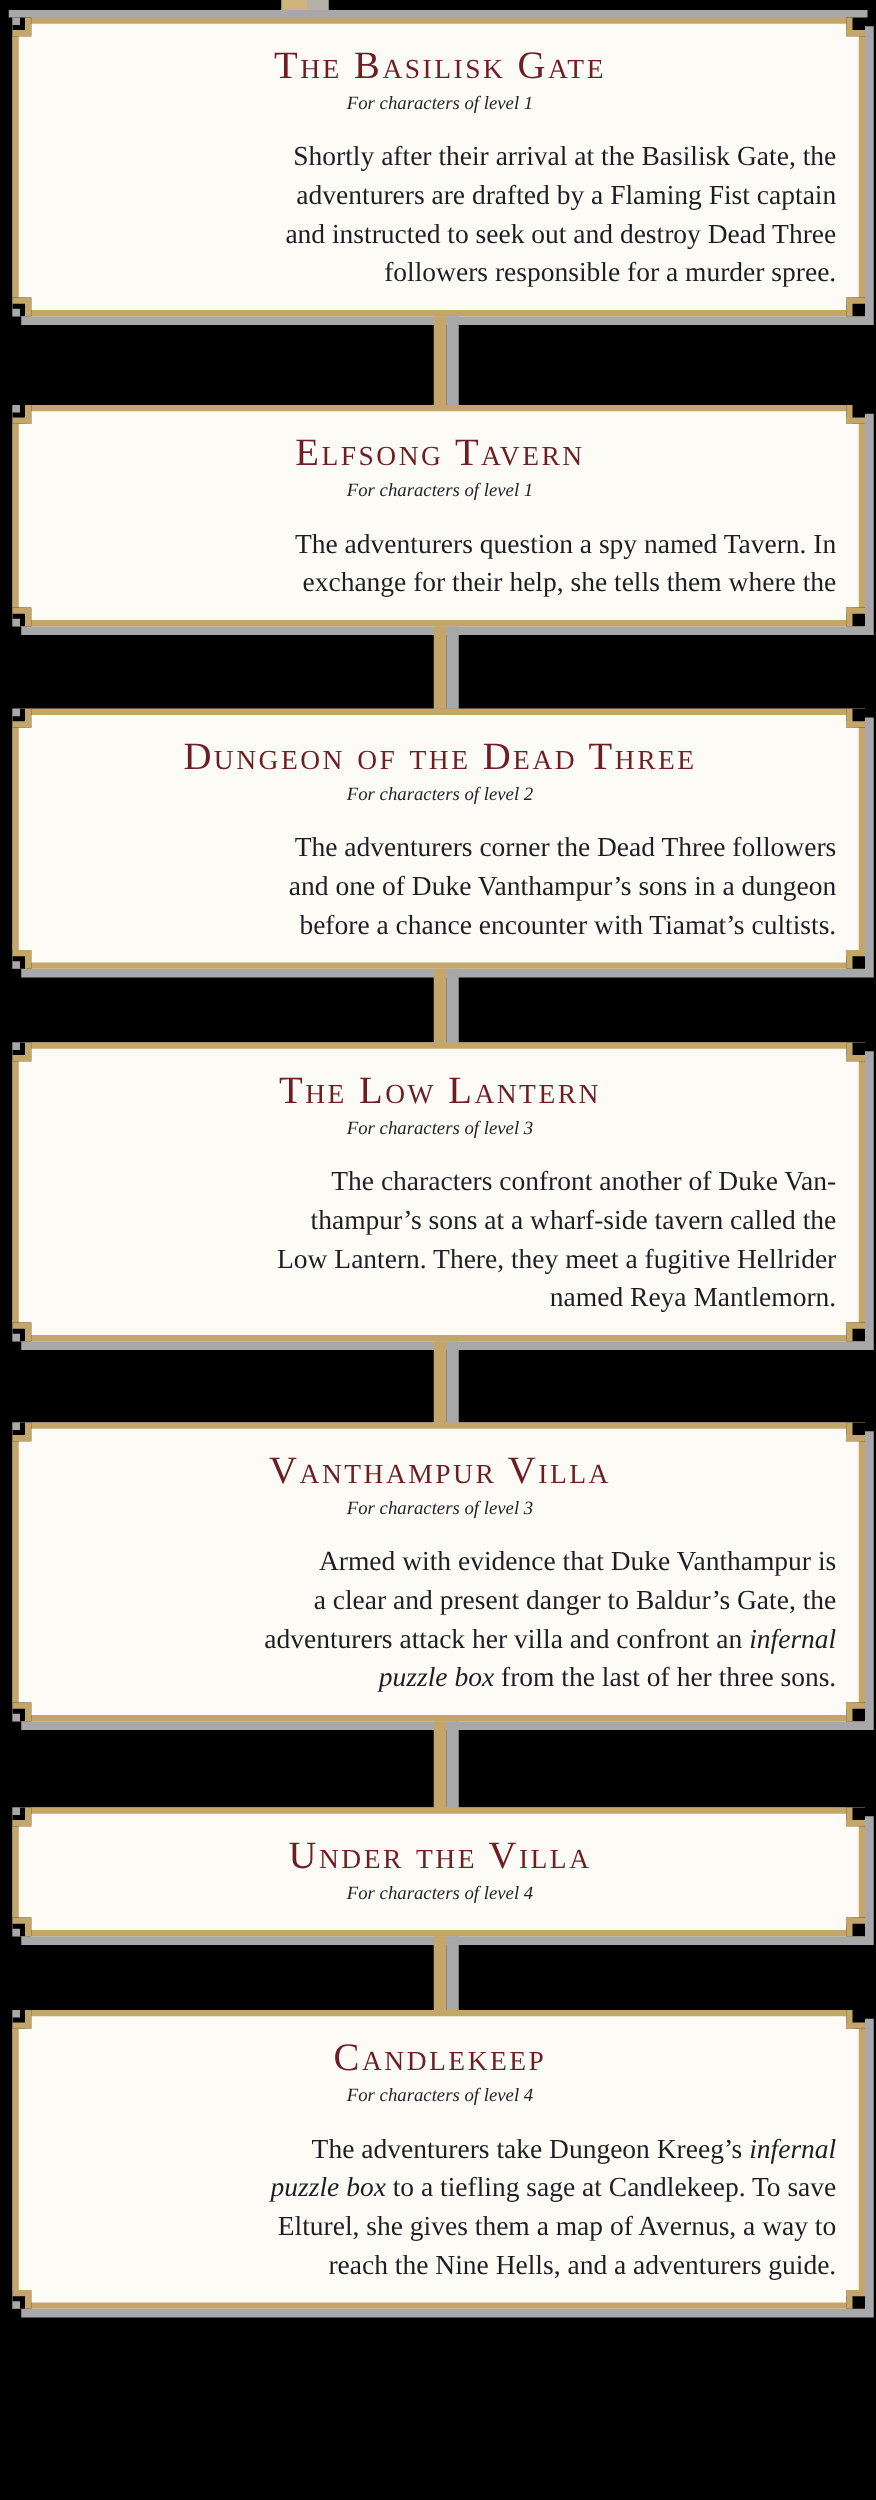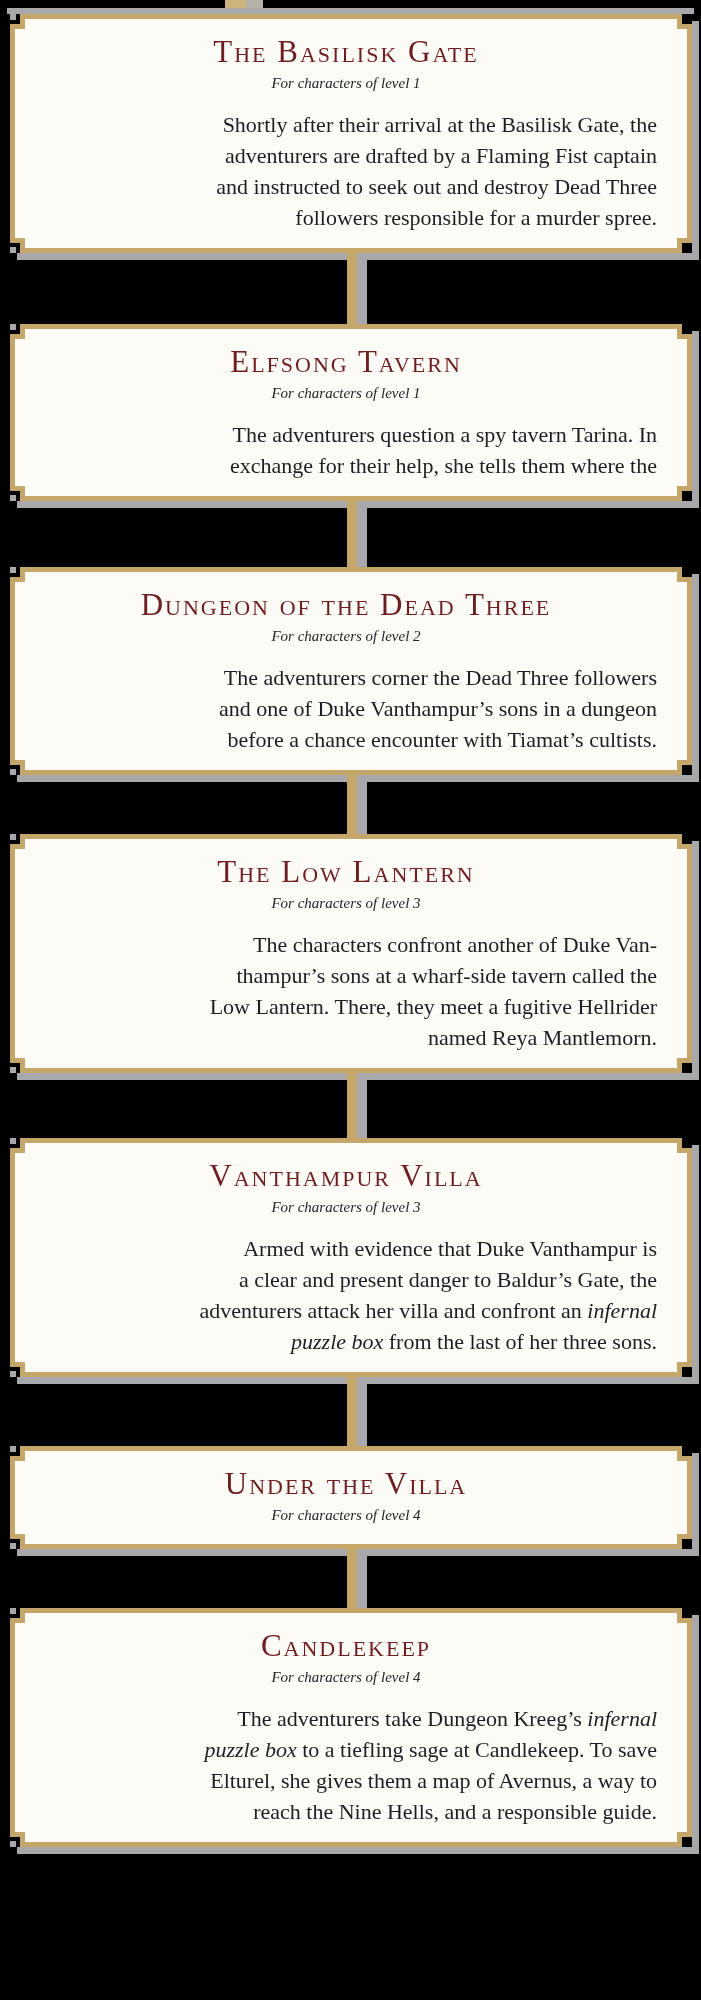--- a/index.html
+++ b/index.html
@@ -25,21 +25,21 @@
   .corner{position:absolute;width:15px;height:15px;background:#000;box-sizing:border-box;}
   .corner.tl{left:-5px;top:-5px;border-right:5px solid #c5a66a;border-bottom:5px solid #c5a66a;}
   .corner.tr{right:-5px;top:-5px;border-left:5px solid #c5a66a;border-bottom:5px solid #c5a66a;}
   .corner.bl{left:-5px;bottom:-5px;border-right:5px solid #c5a66a;border-top:5px solid #c5a66a;}
   .corner.br{right:-5px;bottom:-5px;border-left:5px solid #c5a66a;border-top:5px solid #c5a66a;}
   .corner.tl::after, .corner.bl::after{
     content:"";position:absolute;left:0;width:6px;height:6px;background:#a8a8aa;}
   .corner.tl::after{top:0;}
   .corner.bl::after{bottom:0;}
 
-  .box-content{padding:15px 30px 15px 20px;}
+  .box-content{padding:15px 18px 15px 20px;}
 
   .node-title{
     font-variant:small-caps;letter-spacing:2px;
     font-size:31px;line-height:35px;color:#6e1e23;
     text-align:center;white-space:nowrap;
   }
   .node-subtitle{
     font-style:italic;font-size:15px;line-height:28px;
     color:#232327;text-align:center;
   }
@@ -74,21 +74,21 @@
       </div>
       <div class="connector" style="height: 71px;"></div>
       <div class="fc-box">
         <div class="corner tl"></div>
         <div class="corner tr"></div>
         <div class="corner bl"></div>
         <div class="corner br"></div>
         <div class="box-content">
           <div class="node-title">Elfsong Tavern</div>
           <div class="node-subtitle">For characters of level 1</div>
-          <div class="node-body"><span>The adventurers question a spy tavern Tarina. In</span><br><span>exchange for their help, she tells them where the</span><br></div>
+          <div class="node-body"><span>The adventurers question a spy named Tavern. In</span><br><span>exchange for their help, she tells them where the</span><br></div>
         </div>
       </div>
       <div class="connector" style="height: 66px;"></div>
       <div class="fc-box">
         <div class="corner tl"></div>
         <div class="corner tr"></div>
         <div class="corner bl"></div>
         <div class="corner br"></div>
         <div class="box-content">
           <div class="node-title">Dungeon of the Dead Three</div>
@@ -133,17 +133,17 @@
       </div>
       <div class="connector" style="height: 59px;"></div>
       <div class="fc-box">
         <div class="corner tl"></div>
         <div class="corner tr"></div>
         <div class="corner bl"></div>
         <div class="corner br"></div>
         <div class="box-content">
           <div class="node-title">Candlekeep</div>
           <div class="node-subtitle">For characters of level 4</div>
-          <div class="node-body"><span>The adventurers take Dungeon Kreeg’s </span><em>infernal</em><br><em>puzzle box</em><span> to a tiefling sage at Candlekeep. To save</span><br><span>Elturel, she gives them a map of Avernus, a way to</span><br><span>reach the Nine Hells, and a responsible guide.</span></div>
+          <div class="node-body"><span>The adventurers take Dungeon Kreeg’s </span><em>infernal</em><br><em>puzzle box</em><span> to a tiefling sage at Candlekeep. To save</span><br><span>Elturel, she gives them a map of Avernus, a way to</span><br><span>reach the Nine Hells, and a adventurers guide.</span></div>
         </div>
       </div>
     </div>
 </div>
 
 </body></html>

